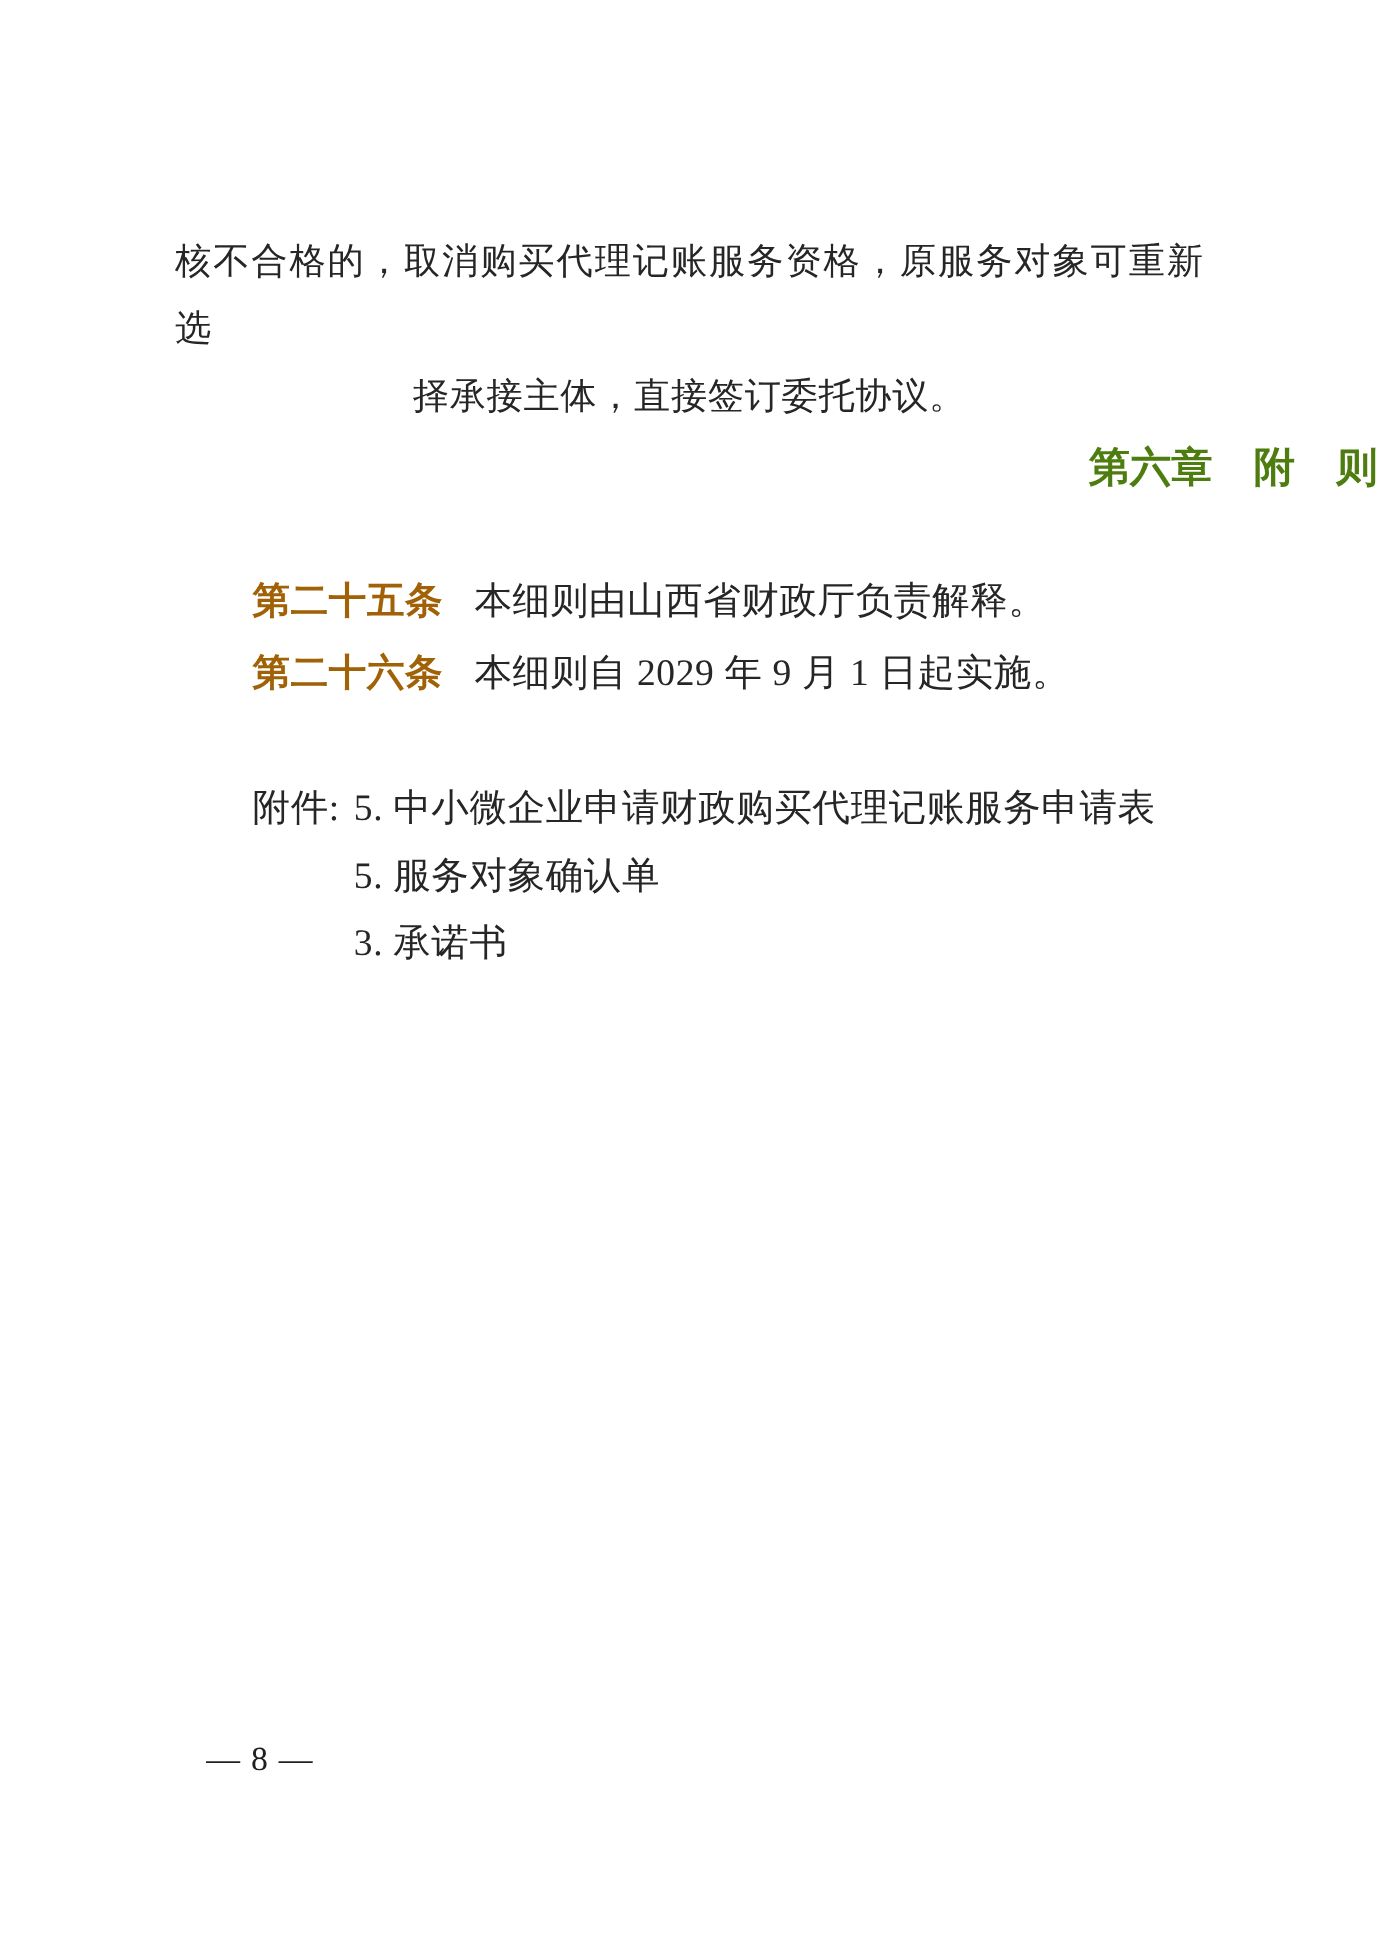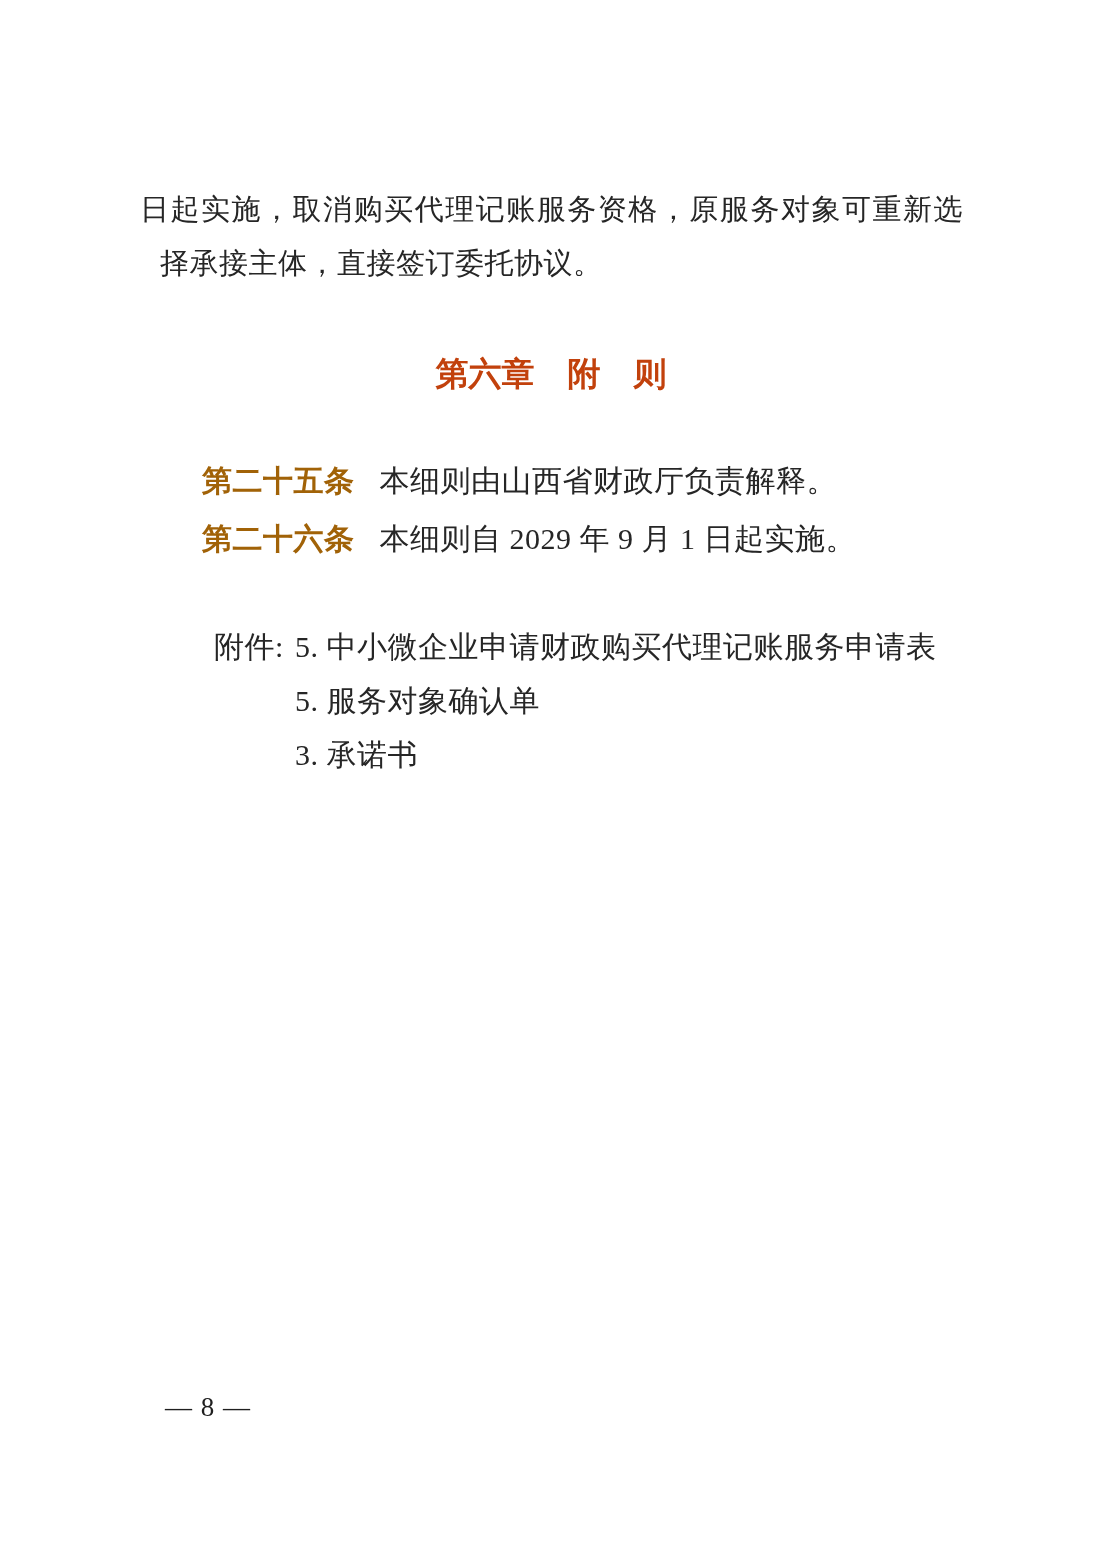--- a/index.html
+++ b/index.html
@@ -25,36 +25,35 @@
     width: 823px;
     font-size: 29px;
     line-height: 54px;
     letter-spacing: 0.5px;
   }
   .body-para .line-justified {
     text-align: justify;
     text-align-last: justify;
   }
   .body-para .line-plain {
-    text-align: left;
-    margin-left: 20px;
+    text-align: center;
   }
 
   
   .chapter-heading {
     position: absolute;
     left: 0;
     top: 355px;
     width: 1102px;
-    text-align: center;
+    text-align: right;
     font-family: "Liberation Sans", "DejaVu Sans", sans-serif;
     font-weight: 700;
     font-size: 33px;
     line-height: 38px;
-    color: #c2410c;
+    color: #4d7c0f;
   }
 
   
   .articles {
     position: absolute;
     left: 202px;
     top: 452px;
     width: 762px;
     font-size: 30px;
     line-height: 58px;
@@ -76,21 +75,20 @@
     left: 202px;
     top: 620px;
     width: 762px;
     font-size: 30px;
     line-height: 54px;
     letter-spacing: 0.5px;
   }
   .attach-row {
     display: flex;
     white-space: nowrap;
-    margin-left: 12px;
   }
   .attach-label {
     width: 81px;
     flex: 0 0 81px;
   }
 
   
   .page-number {
     position: absolute;
     left: 165px;
@@ -100,21 +98,21 @@
     letter-spacing: 1px;
     color: #1f1f1f;
   }
 </style>
 </head>
 <body>
 
 <div class="page">
 
   <div class="body-para">
-    <div class="line-justified">日起实施，取消购买代理记账服务资格，原服务对象可重新选</div>
+    <div class="line-justified">核不合格的，取消购买代理记账服务资格，原服务对象可重新选</div>
     <div class="line-plain">择承接主体，直接签订委托协议。</div>
   </div>
 
   <div class="chapter-heading">第六章　附　则</div>
 
   <div class="articles">
     <div class="article-row">
       <span class="article-num">第二十五条</span><span>本细则由山西省财政厅负责解释。</span>
     </div>
     <div class="article-row">

